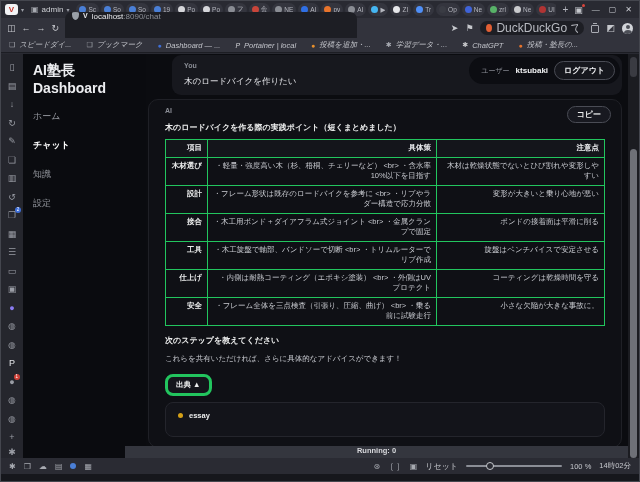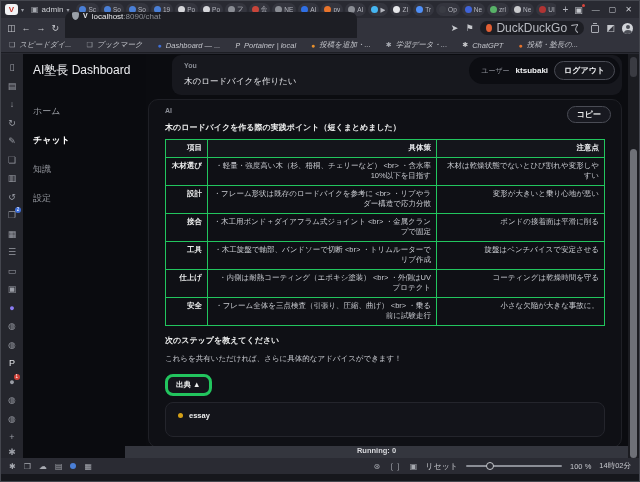--- a/index.html
+++ b/index.html
@@ -64,21 +64,21 @@
     display:flex; background:#0a0b0e; }
   .panelstrip { width:22px; background:#25262d; display:flex; flex-direction:column;
     align-items:center; padding:4px 0 2px; flex:0 0 auto; }
   .pic { position:relative; color:#9a9da5; font-size:9px; line-height:18.5px; height:18.5px; }
   .pic .badge { position:absolute; top:1px; right:-5px; min-width:6px; height:6px; border-radius:3px;
     color:#fff; font-size:4.5px; line-height:6px; text-align:center; padding:0 1px; }
   .pic .badge:empty { display:none; }
   .panelgear { margin-top:auto; color:#9a9da5; font-size:9px; }
 
   .appside { width:123px; background:#0a0b0f; flex:0 0 auto; padding:8px 0 0 10px; }
-  .apptitle { color:#ecedf0; font-size:12px; font-weight:normal; margin-bottom:26px; }
+  .apptitle { color:#ecedf0; font-size:14px; font-weight:bold; margin-bottom:14px; }
   .navitem { font-size:9px; color:#94979e; margin-bottom:16px; }
   .navitem.active { color:#ffffff; font-weight:bold; }
 
   .main { position:relative; flex:1; background:#0b0c10; overflow:hidden; }
   .usercard { margin:1px 6px 4px 26px; background:#17181e; border-radius:9px; padding:7px 12px; }
   .usercard .role { color:#8b8e96; font-size:7px; font-weight:bold; margin-bottom:7px; }
   .usercard .utext { color:#e3e4e8; font-size:8.5px; }
   .userbar { position:absolute; top:3px; right:8px; display:flex; align-items:center; gap:6px;
     background:#0c0d12; border-radius:14px; padding:4px 5px 4px 12px; }
   .userbar .ulabel { color:#8b8e96; font-size:7px; }

